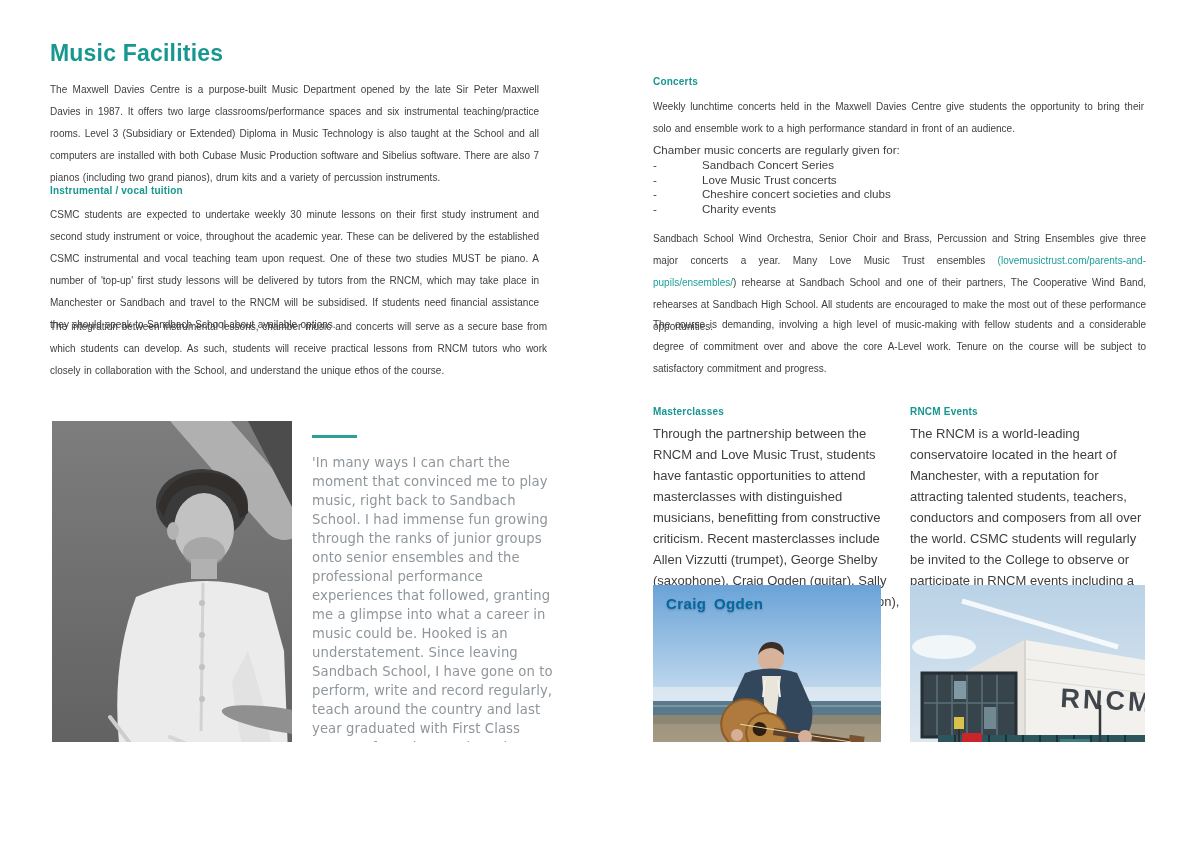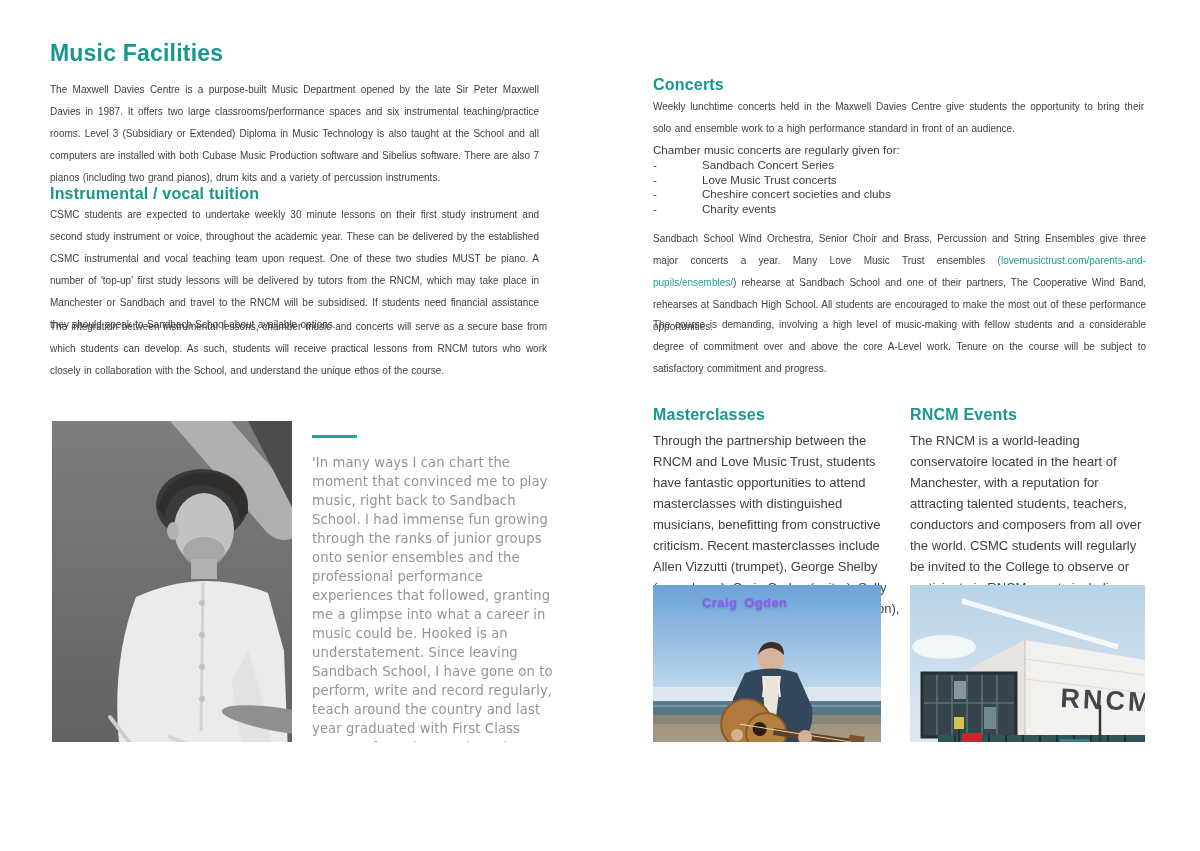--- a/index.html
+++ b/index.html
@@ -2,33 +2,33 @@
 <html><head>
 <meta charset="utf-8">
 <style>
   * { margin:0; padding:0; box-sizing:border-box; }
   :root { --teal:#16978F; --link:#1D9E96; --body:#3E3E3E; --quote:#8F969B; }
   html,body { background:#fff; }
   .sheet { position:relative; width:1200px; height:742px; background:#fff; overflow:hidden;
            font-family:"Liberation Sans", sans-serif; }
   .abs { position:absolute; }
   .h1 { font-size:23px; font-weight:700; color:var(--teal); letter-spacing:.2px; white-space:nowrap; }
-  .h2 { font-size:16px; font-weight:700; color:var(--teal); letter-spacing:.2px; white-space:nowrap; }
+  .h2 { font-size:10px; font-weight:700; color:var(--teal); letter-spacing:.2px; white-space:nowrap; }
   .body-text { font-size:10px; line-height:22px; color:var(--body); text-align:justify; word-spacing:.6px; }
   .col-text  { font-size:13px; line-height:21px; color:var(--body); }
   .b-row { display:flex; font-size:11.6px; line-height:14.8px; color:var(--body); }
   .b-dash { width:49px; flex:0 0 49px; }
   .link { color:var(--link); font-weight:400; }
   .quote-text { font-family:"DejaVu Sans", sans-serif; font-size:13.2px; line-height:19px;
                 color:var(--quote); letter-spacing:.1px; }
   .rule { width:45px; height:3px; background:#2AA099; }
   .photo { position:absolute; overflow:hidden; }
   .photo svg { display:block; }
-  .caption { position:absolute; top:10px; left:13px; color:#8b5cf6; font-weight:700; font-size:13px;
-             letter-spacing:.4px; word-spacing:3px; text-shadow:0 1px 2px rgba(0,0,0,.25);margin-left:36px; }
+  .caption { position:absolute; top:10px; left:13px; color:#0369a1; font-weight:700; font-size:15px;
+             letter-spacing:.4px; word-spacing:3px; text-shadow:0 1px 2px rgba(0,0,0,.25); }
 </style>
 </head>
 <body>
 
 <div class="sheet">
 
   <div class="abs h1" style="left:50px; top:40px;">Music Facilities</div>
 
   <div class="abs body-text" style="left:50px; top:79px; width:489px;">The Maxwell Davies Centre is a purpose-built Music Department opened by the late Sir Peter Maxwell Davies in 1987. It offers two large classrooms/performance spaces and six instrumental teaching/practice rooms. Level 3 (Subsidiary or Extended) Diploma in Music Technology is also taught at the School and all computers are installed with both Cubase Music Production software and Sibelius software. There are also 7 pianos (including two grand pianos), drum kits and a variety of percussion instruments.</div>
 

